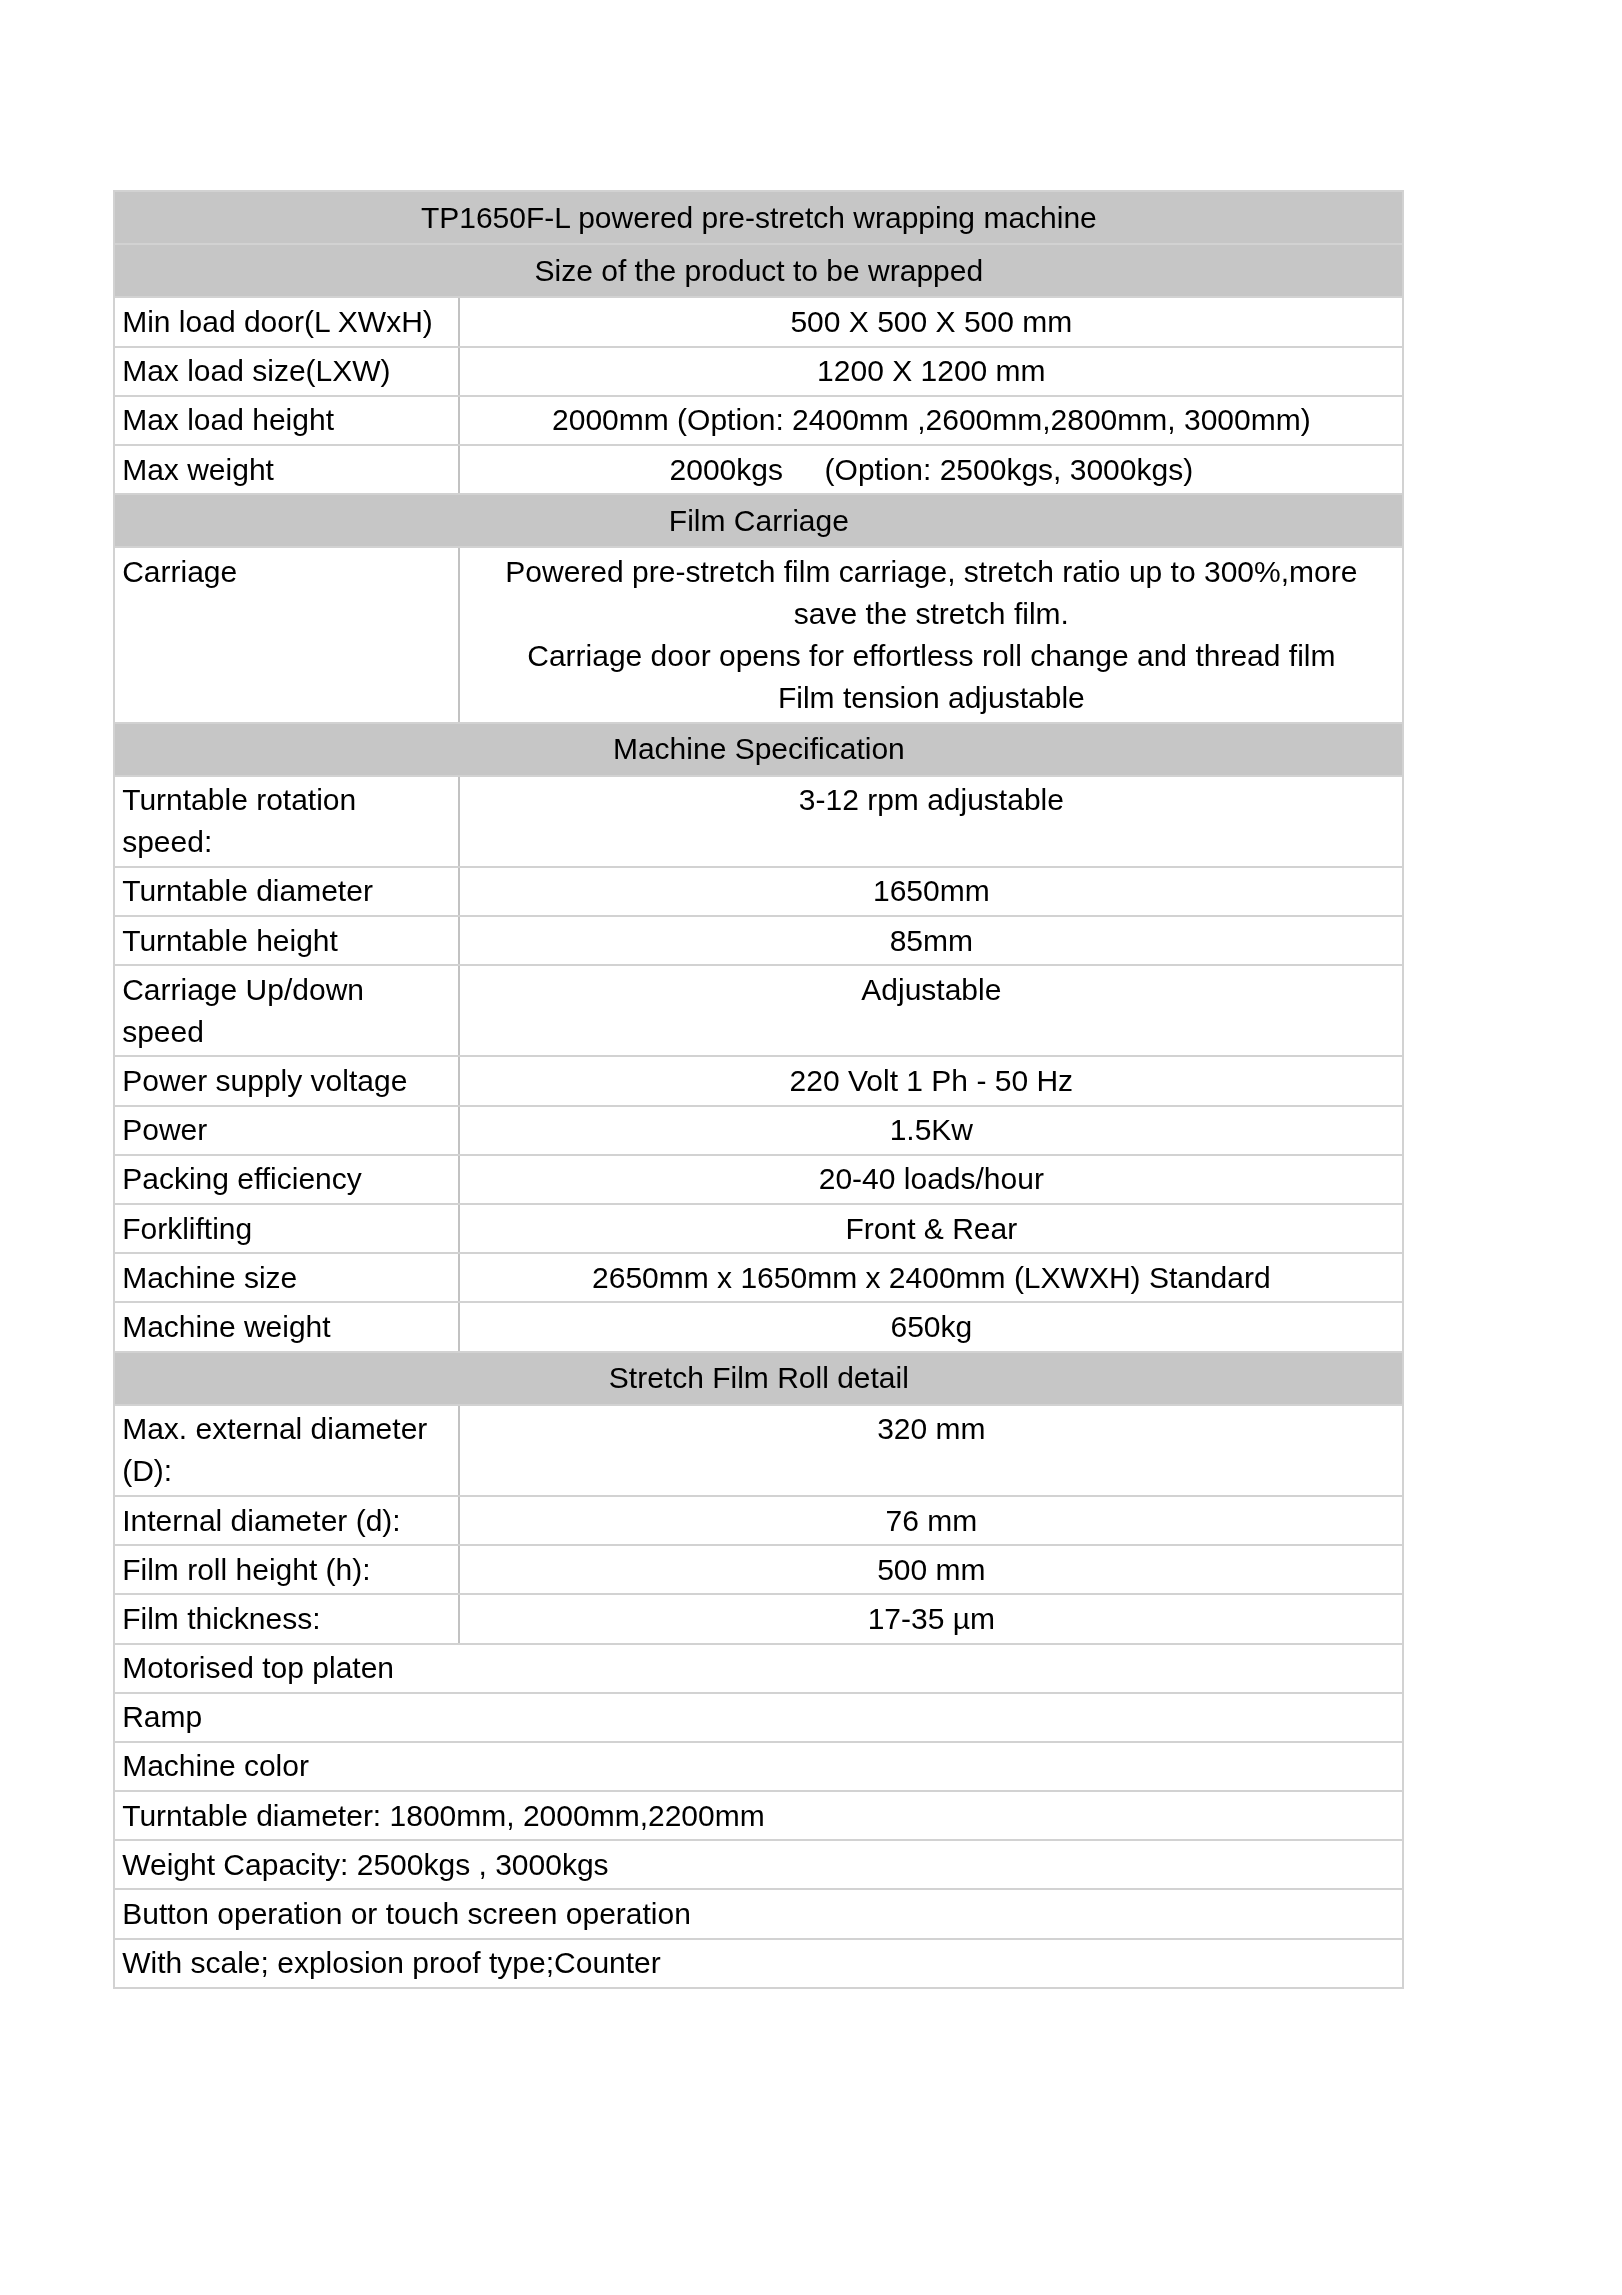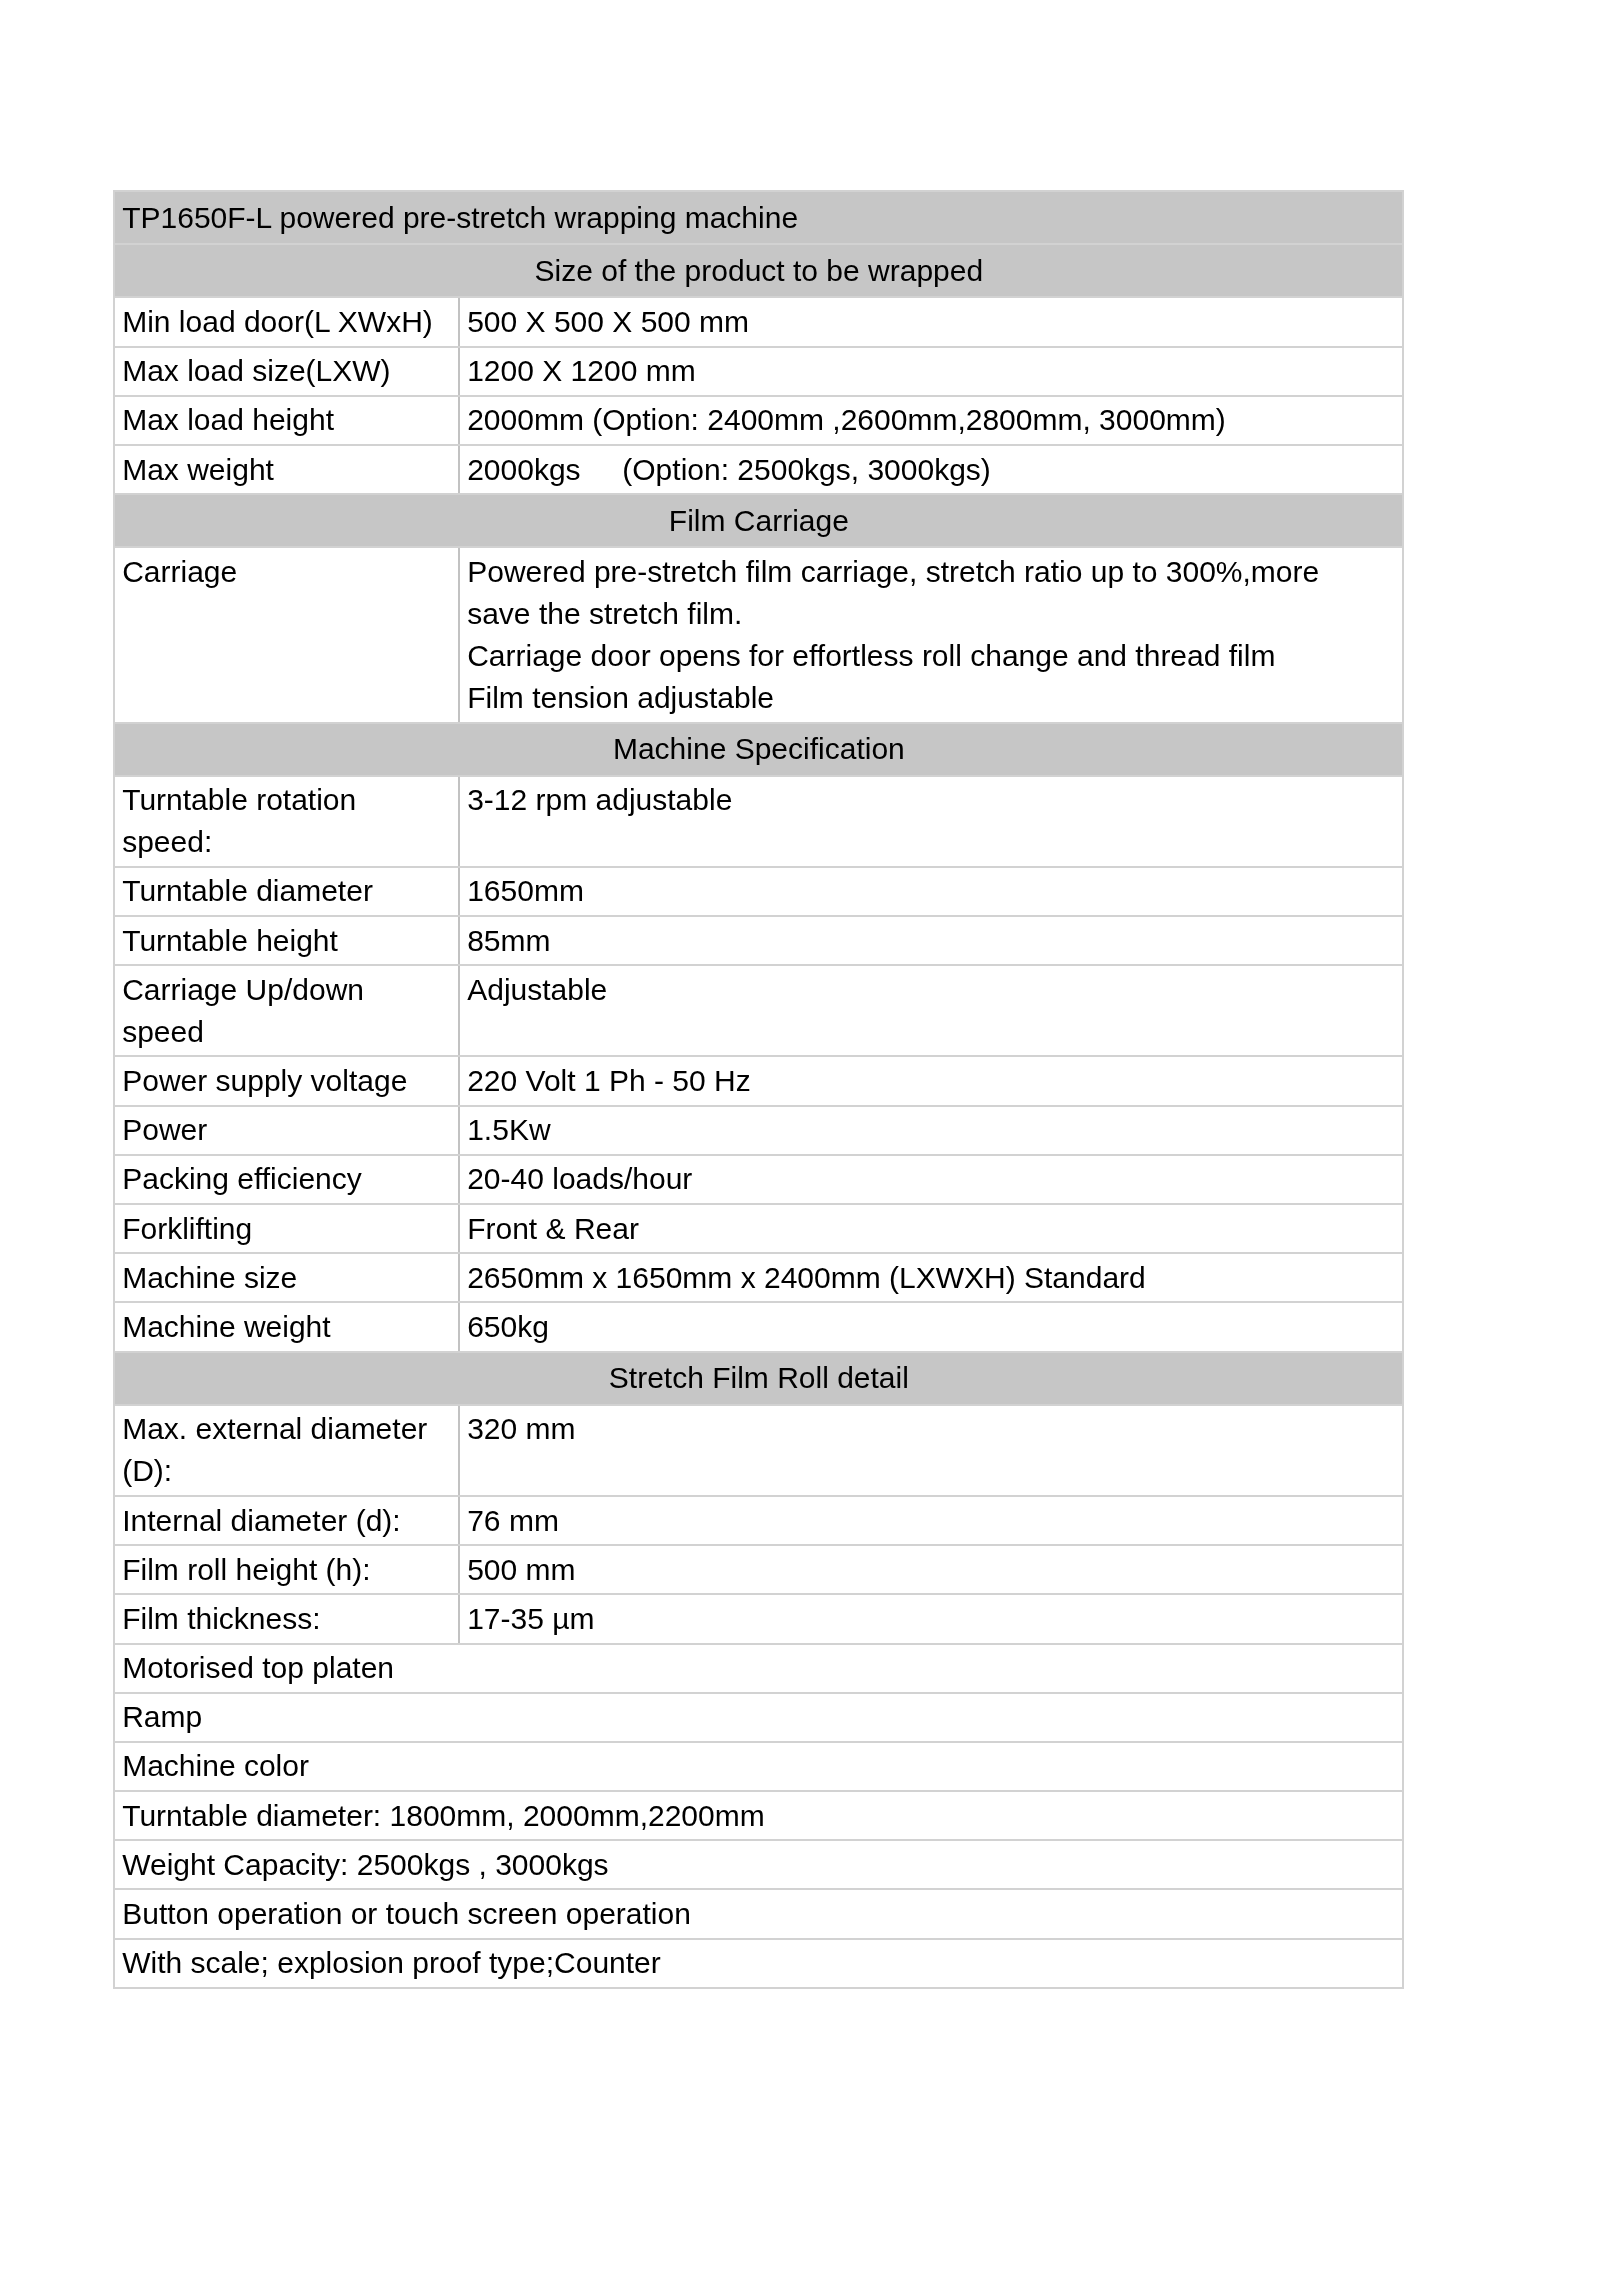--- a/index.html
+++ b/index.html
@@ -34,30 +34,30 @@
     border: 2px solid var(--border, #d2d2d2);
     vertical-align: top;
     padding: 2.6px 6.5px 2.6px 7.2px;
     white-space: pre-wrap;
     word-wrap: break-word;
     overflow: hidden;
   }
 
   
   .spec td.label { border-right-color: var(--divider, #c2c2c2); }
-  .spec td.value { border-left-color:  var(--divider, #c2c2c2); }
+  .spec td.value { border-left-color:  var(--divider, #c2c2c2); text-align: center; }
 
   .spec tr.section td {
     background: var(--section-bg, #c6c6c6);
     padding-top: 4.6px;
     padding-bottom: 4.6px;
   }
 
   .spec td.center { text-align: center; }
-  .spec td.left   { text-align: left; }
+  .spec td.left   { text-align: center; }
 </style>
 </head>
 <body>
 
 <div class="sheet" style="--page-bg: #ffffff; --section-bg: #c6c6c6; --border: #d2d2d2; --divider: #c2c2c2; --text: #000000;">
   <table class="spec">
     <colgroup>
         <col class="c1">
         <col class="c2">
       </colgroup>

